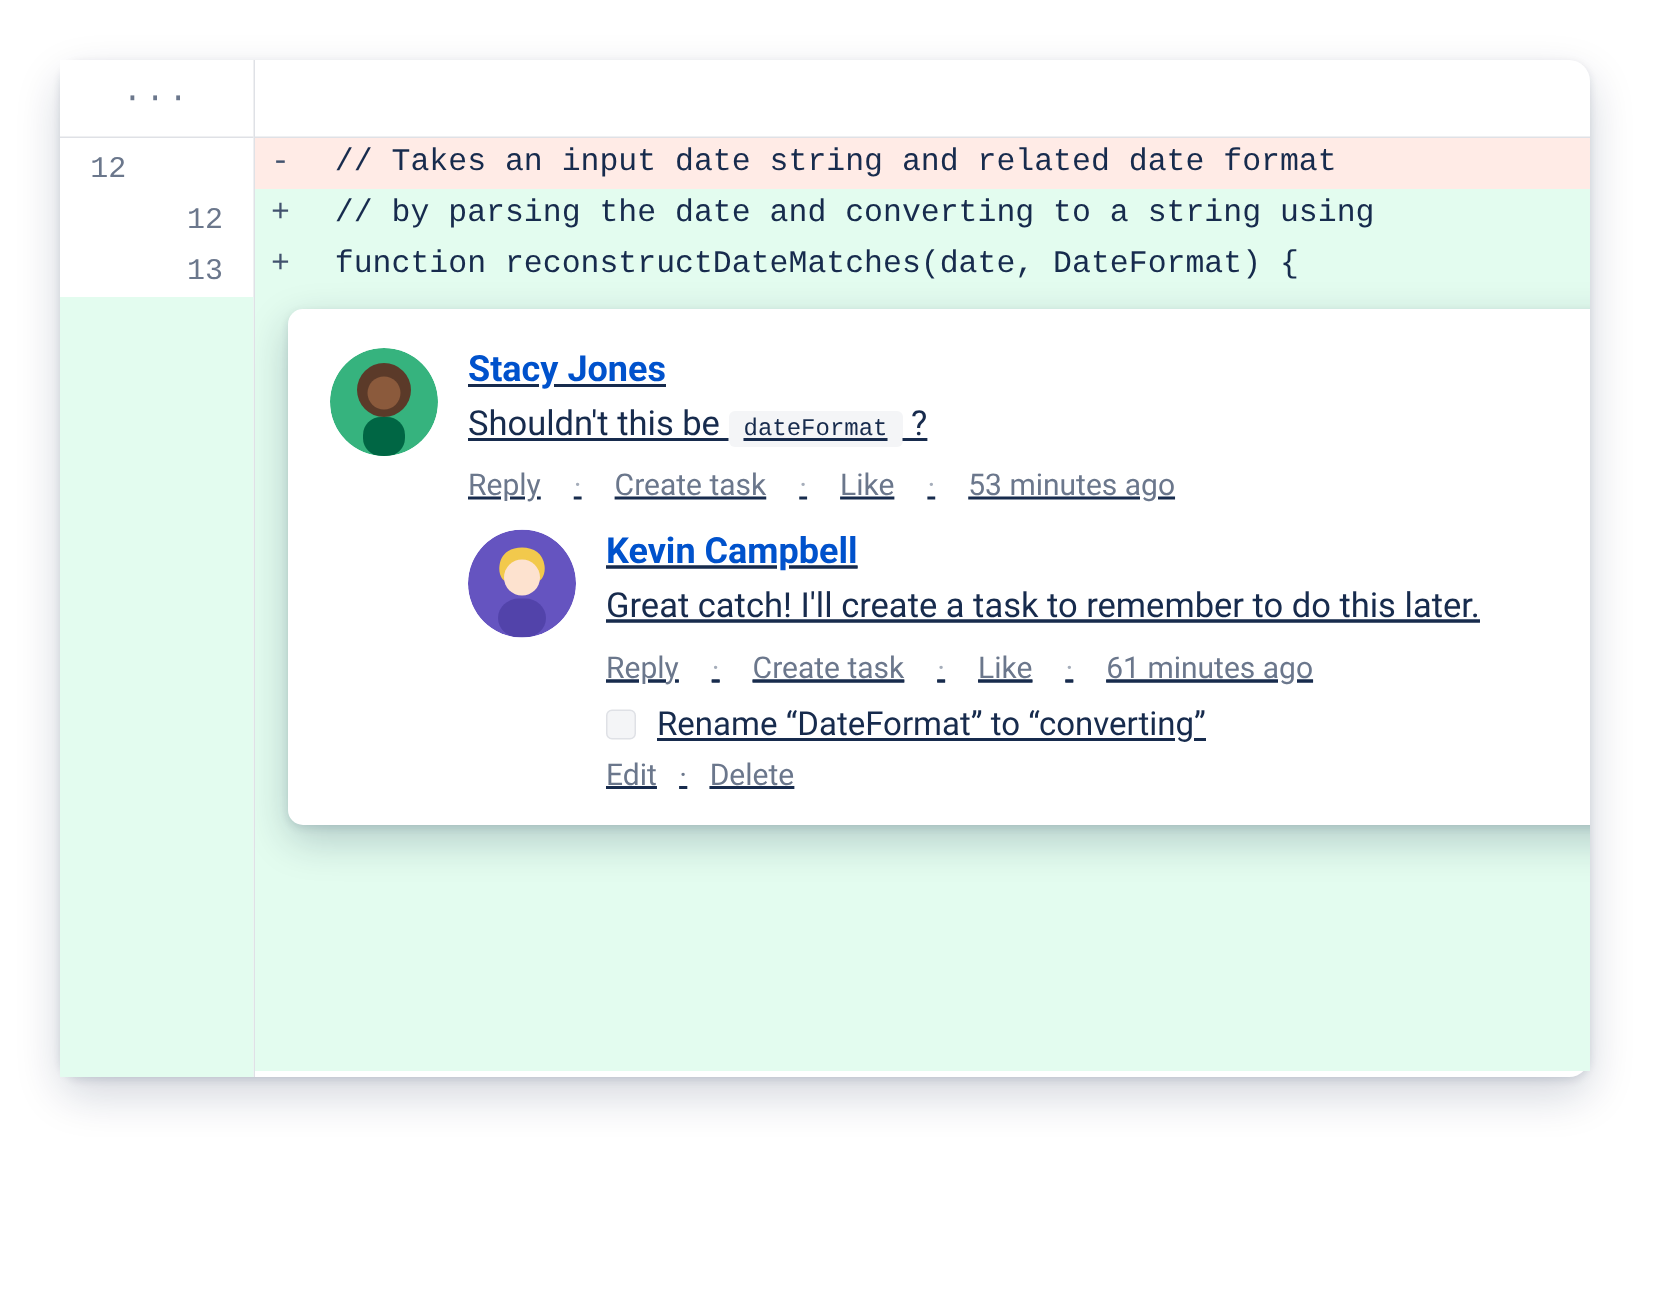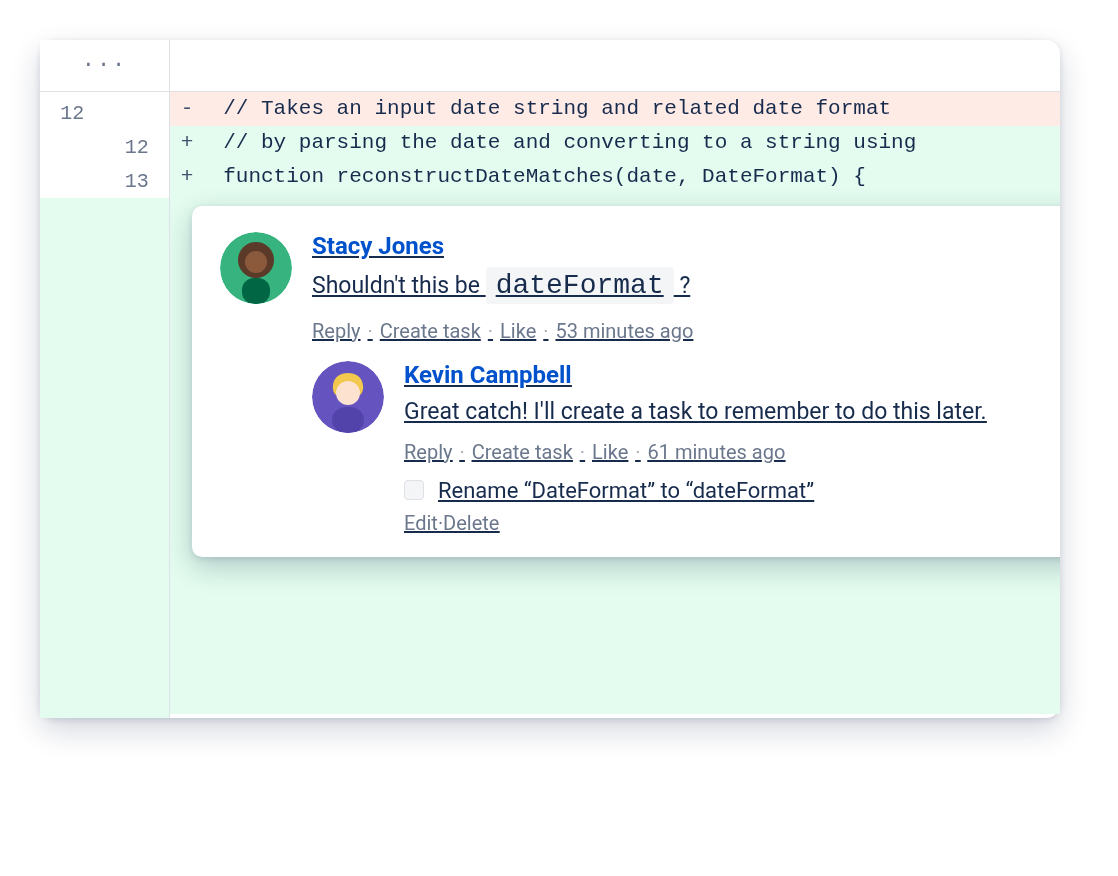--- a/index.html
+++ b/index.html
@@ -88,32 +88,32 @@
   }
   .comment { display:flex; gap:20px;text-decoration:underline; }
   .avatar { width:72px; height:72px; border-radius:50%; flex-shrink:0; overflow:hidden; }
   .avatar svg { width:100%; height:100%; display:block; }
   .avatar.small { width:72px; height:72px; }
   .comment-body { flex:1; }
   .author { font-size:24px; font-weight:700; color:#0052CC; margin-bottom:6px; }
   .text { font-size:23px; color:#172B4D; line-height:1.45; }
   .inline-code {
     font-family: "SFMono-Regular", Consolas, "Liberation Mono", Menlo, monospace;
-    background:#F4F5F7; padding:3px 10px; border-radius:4px; font-size:28px;
-  }
-  .actions { margin-top:12px; font-size:20px; color:#6B778C; display:flex; gap:7px; align-items:center; flex-wrap:wrap; }
+    background:#F4F5F7; padding:3px 10px; border-radius:4px; font-size:16px;
+  }
+  .actions { margin-top:12px; font-size:20px; color:#6B778C; display:flex; gap:22px; align-items:center; flex-wrap:wrap; }
   .actions .link { color:#6B778C; cursor:pointer; }
   .actions .dot { color:#A5ADBA; }
   .reply-thread { margin-top:5px; padding-left: 94px; }
   .task-row { display:flex; align-items:center; gap:14px; margin-top:14px; font-size:22px; color:#172B4D; }
   .task-check {
     width:20px; height:20px; border-radius:4px; background:#F4F5F7; border:1px solid #DFE1E6;
     flex-shrink:0;
   }
-  .task-actions { margin-top:8px; font-size:20px; color:#6B778C; display:flex; gap:0; }
+  .task-actions { margin-top:8px; font-size:20px; color:#6B778C; display:flex; gap:15px; }
 </style>
 </head>
 <body>
 
 <div class="panel">
 
 
   <div class="diff-body">
     <div class="gutter">
       <div class="gutter-top">···</div>
@@ -185,21 +185,21 @@
                       <span class="link">Reply</span>
                       <span class="dot">·</span>
                       <span class="link">Create task</span>
                       <span class="dot">·</span>
                       <span class="link">Like</span>
                       <span class="dot">·</span>
                       <span>61 minutes ago</span>
                     </div>
                     <div class="task-row">
                       <span class="task-check"></span>
-                      <span>Rename “DateFormat” to “dateFormat”</span>
+                      <span>Rename “DateFormat” to “converting”</span>
                     </div>
                     <div class="task-actions">
                       <span class="link">Edit</span>
                       <span class="dot">·</span>
                       <span class="link">Delete</span>
                     </div>
                   </div>
                 </div>
               </div>
 

